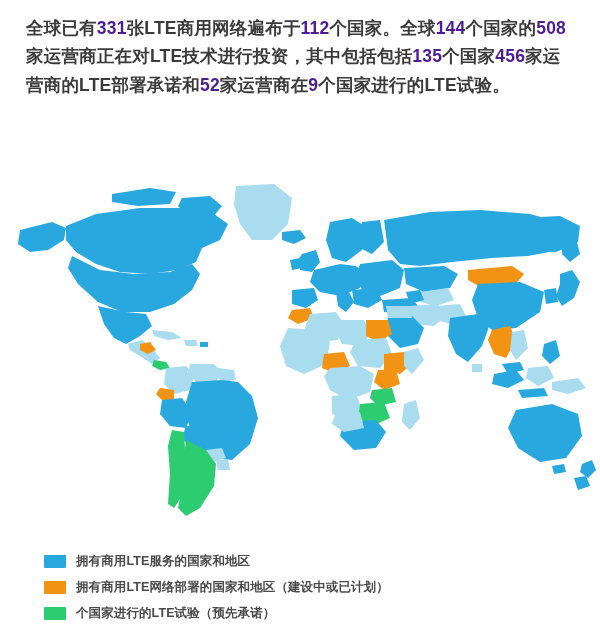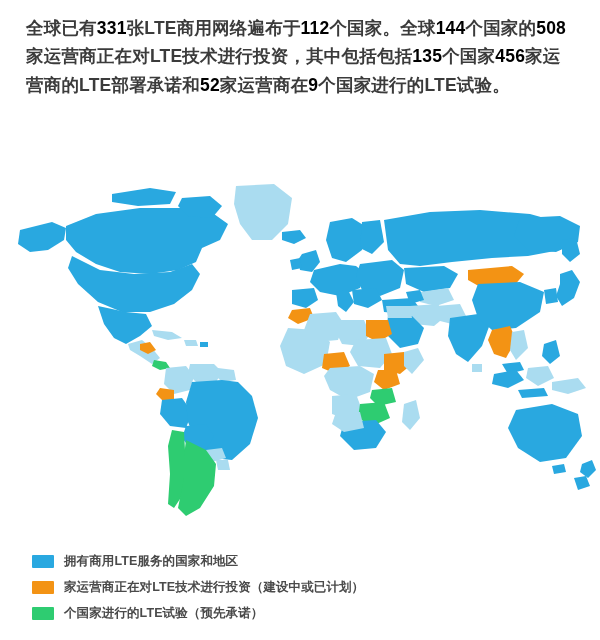--- a/index.html
+++ b/index.html
@@ -24,39 +24,39 @@
     position: absolute;
     left: 26px;
     top: 14px;
     width: 552px;
     font-size: 17.5px;
     font-weight: bold;
     line-height: 1.62;
     color: #3b3b3b;
     letter-spacing: 0.2px;
   }
-  .hl-num { color: #000000; }
+  .hl-num { color: #4c1d95; }
 
   
   .map-wrap {
     position: absolute;
     left: 0;
     top: 178px;
     width: 600px;
     height: 360px;
   }
   .map-wrap svg { display: block; width: 600px; height: 360px; }
 
   
   .legend {
     position: absolute;
     left: 0;
     top: 548px;
     width: 600px;
-    padding-left: 32px;
+    padding-left: 44px;
   }
   .legend-row {
     display: flex;
     align-items: center;
     height: 26px;
   }
   .legend-swatch {
     width: 22px;
     height: 13px;
     margin-right: 10px;
@@ -181,21 +181,21 @@
     </svg>
   </div>
 
   <div class="legend" id="legend">
       <div class="legend-row">
         <span class="legend-swatch" style="background: rgb(41, 168, 224);"></span>
         <span class="legend-label">拥有商用LTE服务的国家和地区</span>
       </div>
       <div class="legend-row">
         <span class="legend-swatch" style="background: rgb(243, 147, 20);"></span>
-        <span class="legend-label">家运营商正在对LTE技术进行投资（建设中或已计划）</span>
+        <span class="legend-label">拥有商用LTE网络部署的国家和地区（建设中或已计划）</span>
       </div>
       <div class="legend-row">
         <span class="legend-swatch" style="background: rgb(46, 204, 113);"></span>
         <span class="legend-label">个国家进行的LTE试验（预先承诺）</span>
       </div>
     </div>
 
 </div>
 
 </body></html>

